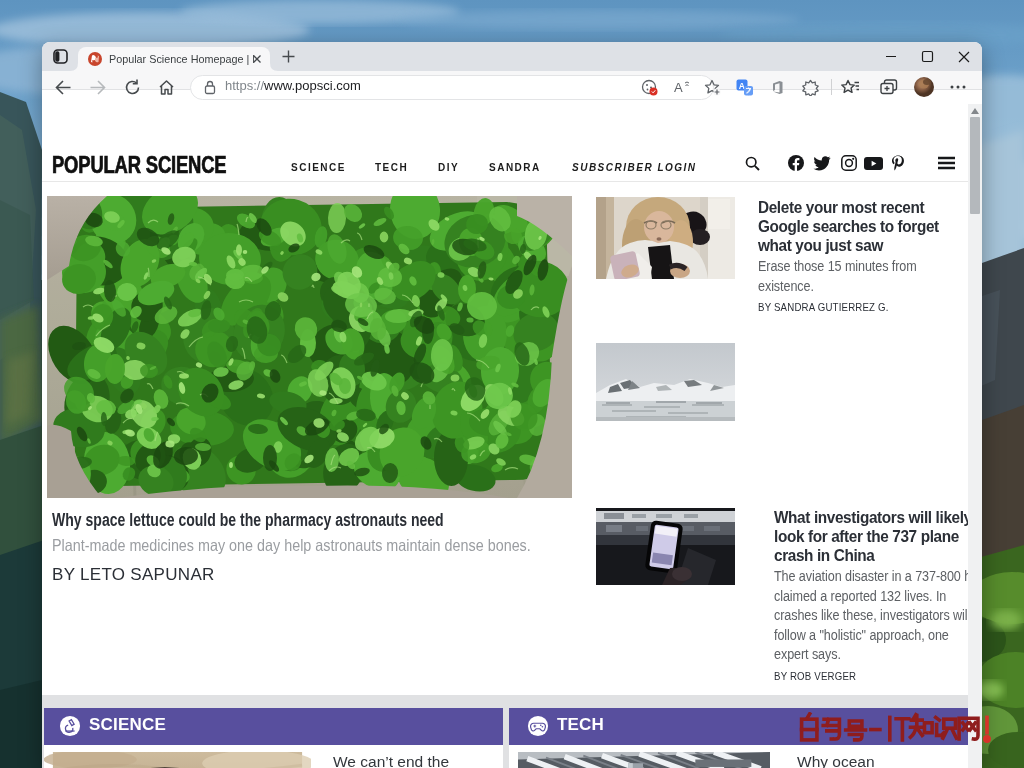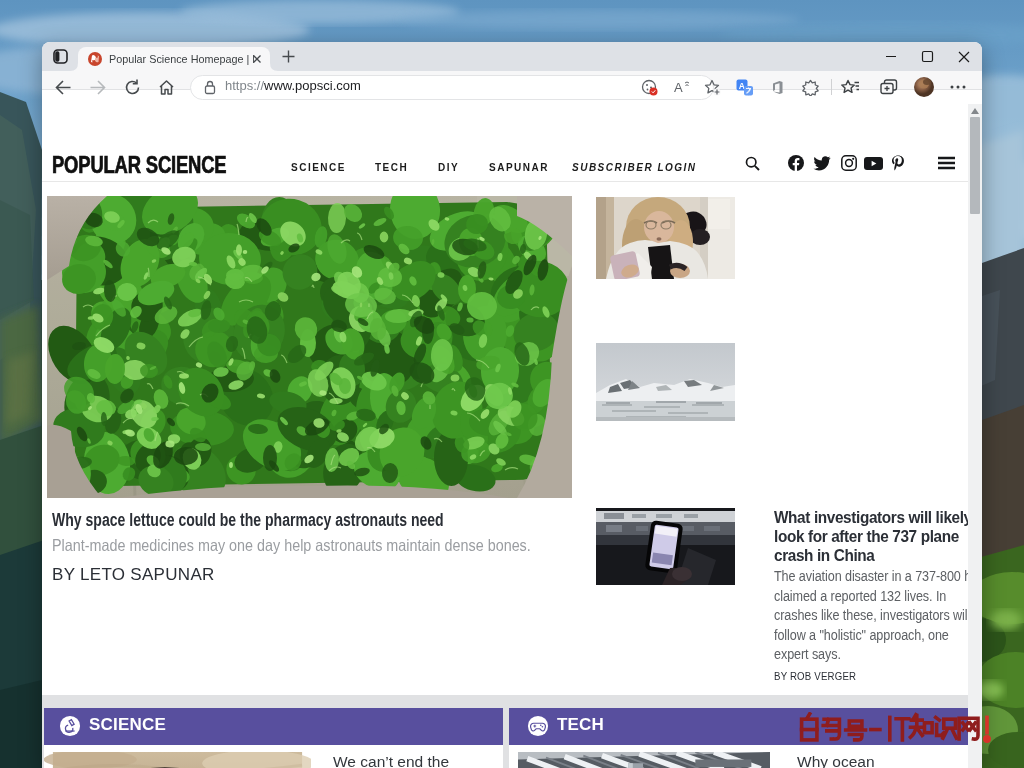--- a/index.html
+++ b/index.html
@@ -199,21 +199,21 @@
         <circle cx="14" cy="2" r="1.5" fill="#3c4043"></circle>
       </svg>
   </div>
   <div id="page">
 
     <div class="abs" style="left:0;top:0;width:926px;height:38px;border-bottom:1px solid #e7e7e7;background:#fff"></div>
     <div class="abs" style="left:10px;top:8px;font-size:23px;font-weight:bold;color:#101010;letter-spacing:-0.2px;-webkit-text-stroke:.7px #101010;transform:scaleX(.8);transform-origin:left;white-space:nowrap">POPULAR&nbsp;SCIENCE</div>
     <div class="navlink" style="left:249px;">SCIENCE</div>
     <div class="navlink" style="left:333px;">TECH</div>
     <div class="navlink" style="left:396px;">DIY</div>
-    <div class="navlink" style="left:447px;">SAPUNAR</div>
+    <div class="navlink" style="left:447px;">SANDRA</div>
     <div class="navlink" style="left:530px;font-style:italic;">SUBSCRIBER&nbsp;LOGIN</div>
 
     <svg class="abs" style="left:703px;top:12px" width="15" height="15" viewBox="0 0 15 15">
         <circle cx="6.2" cy="6.2" r="4.7" fill="none" stroke="#17181a" stroke-width="1.7"></circle>
         <path d="M9.8,9.8 L14,14" stroke="#17181a" stroke-width="1.9"></path>
       </svg>
 
     <svg class="abs" style="left:746px;top:11px" width="16" height="16" viewBox="0 0 16 16">
         <circle cx="8" cy="8" r="8" fill="#17181a"></circle>
         <path d="M9,16 V10.2 H11 L11.3,7.9 H9 V6.4 c0,-0.7 0.3,-1.2 1.2,-1.2 H11.4 V3.1 C11,3 10.3,3 9.7,3 7.9,3 6.7,4.1 6.7,6.1 V7.9 H4.7 V10.2 H6.7 V16 Z" fill="#fff"></path>
@@ -854,20 +854,25 @@
 <ellipse cx="70" cy="28" rx="5" ry="4" fill="none" stroke="#8d7c66" stroke-width="1.2"></ellipse>
 <ellipse cx="63" cy="42" rx="2.5" ry="1.8" fill="#8a6a58"></ellipse>
 <path d="M10,82 Q16,52 34,46 Q50,40 62,46 L74,44 Q94,46 102,56 Q110,66 112,82 Z" fill="#e9e7e2"></path>
 <path d="M52,50 L74,48 L78,82 L56,82 Z" fill="#161415"></path>
 <path d="M30,82 Q30,62 42,56 L56,70 L54,82 Z" fill="#f0eeea"></path>
 <rect x="16" y="56" width="26" height="26" rx="4" fill="#c9b2ba" transform="rotate(-12 29 69)"></rect>
 <ellipse cx="34" cy="74" rx="9" ry="6" fill="#cfab8c" transform="rotate(-20 34 74)"></ellipse>
 <ellipse cx="84" cy="74" rx="10" ry="7" fill="#c9a685"></ellipse>
 <path d="M74,70 q8,-4 16,2" stroke="#2a2426" stroke-width="5" fill="none"></path>
       </svg>
+    <div class="abs" style="left:716px;top:54px;width:206px;">
+      <div class="hl">Delete your most recent<br>Google searches to forget<br>what you just saw</div>
+      <div class="dek">Erase those 15 minutes from<br>existence.</div>
+      <div class="byl">BY SANDRA GUTIERREZ G.</div>
+    </div>
     <svg class="abs" style="left:554px;top:199px" width="139" height="78" id="th2" viewBox="0 0 139 78">
         <defs>
           <linearGradient id="t2s" x1="0" y1="0" x2="0" y2="1">
             <stop offset="0" stop-color="#c3c8cd"></stop>
             <stop offset="1" stop-color="#dadde0"></stop>
           </linearGradient>
         </defs>
 <rect width="139" height="78" fill="url(#t2s)"></rect>
 <path d="M0,50 L14,42 L30,36 L44,44 L58,40 L78,42 L94,36 L112,40 L126,44 L139,42 L139,78 L0,78 Z" fill="#edeff1"></path>
 <path d="M24,40 L34,37 L40,44 L28,46 Z M14,44 L22,41 L26,48 L12,50 Z" fill="#6a7074"></path>

